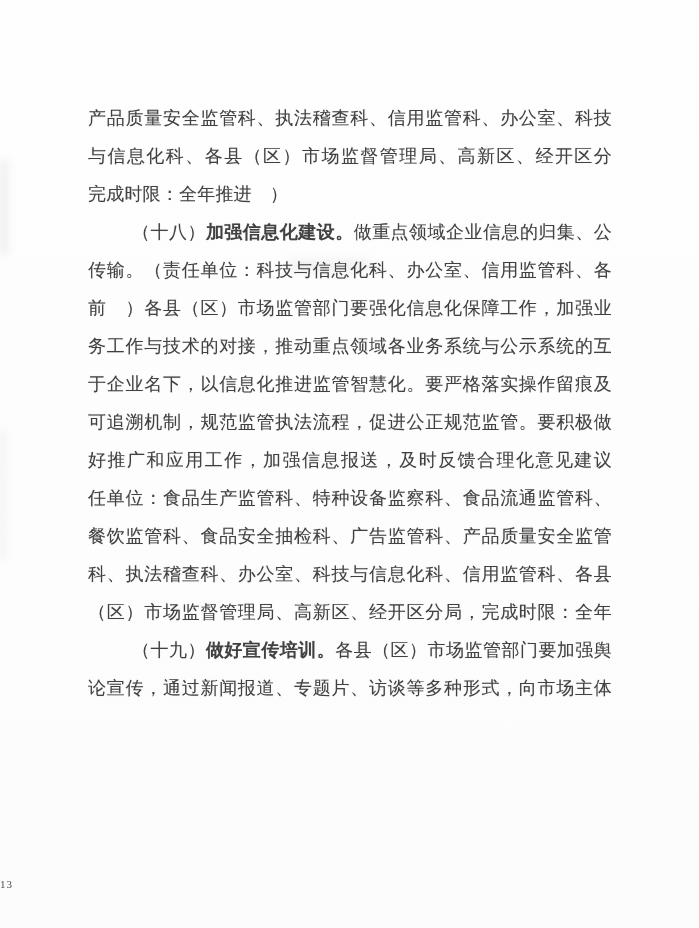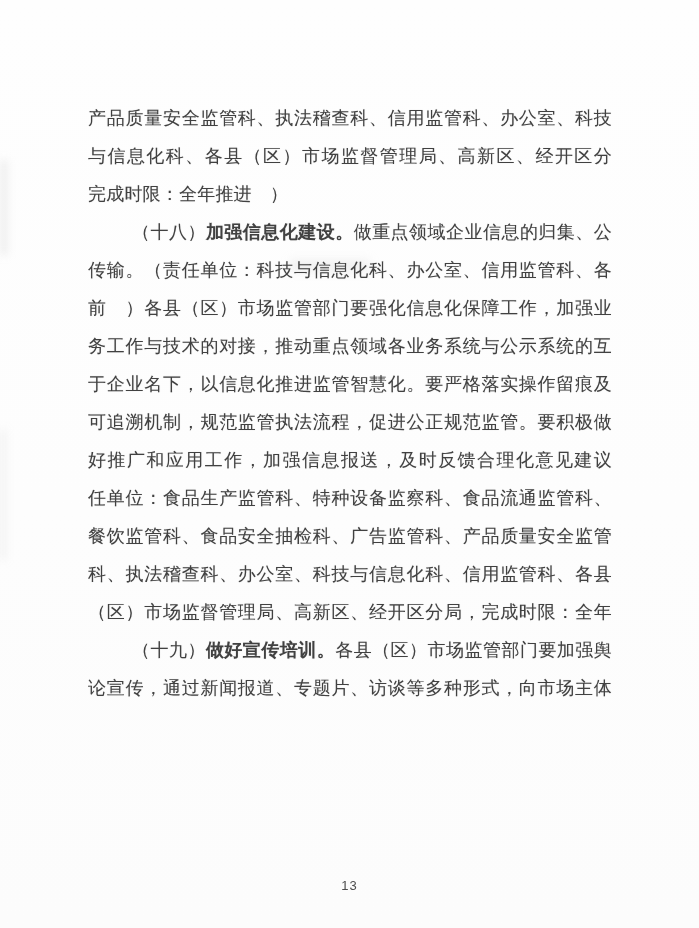--- a/index.html
+++ b/index.html
@@ -6,21 +6,21 @@
     margin: 0;
     padding: 0;
     background: #ffffff;
   }
   .page {
     position: relative;
     width: 699px;
     height: 928px;
     background: linear-gradient(180deg, #fefefe 0%, #fdfdfd 55%, #fcfcfc 100%);
     overflow: hidden;
-    font-family: Liberation Sans, sans-serif;
+    font-family: Liberation Serif, serif;
   }
   .text-block {
     position: absolute;
     left: 88px;
     top: 99px;
     width: 524px;
   }
   .line {
     height: 38px;
     line-height: 38px;
@@ -42,22 +42,22 @@
     text-align-last: left;
   }
   .seg-bold {
     font-weight: 700;
   }
   .page-number {
     position: absolute;
     left: 0;
     top: 878px;
     width: 699px;
-    text-align: center;
-    font-size: 13px;
+    text-align: left;
+    font-size: 11px;
     letter-spacing: 1px;
     color: #4d4d4d;
   }
   
   .smudge {
     position: absolute;
     pointer-events: none;
   }
   .smudge-left-upper {
     left: 0; top: 160px; width: 8px; height: 95px;

